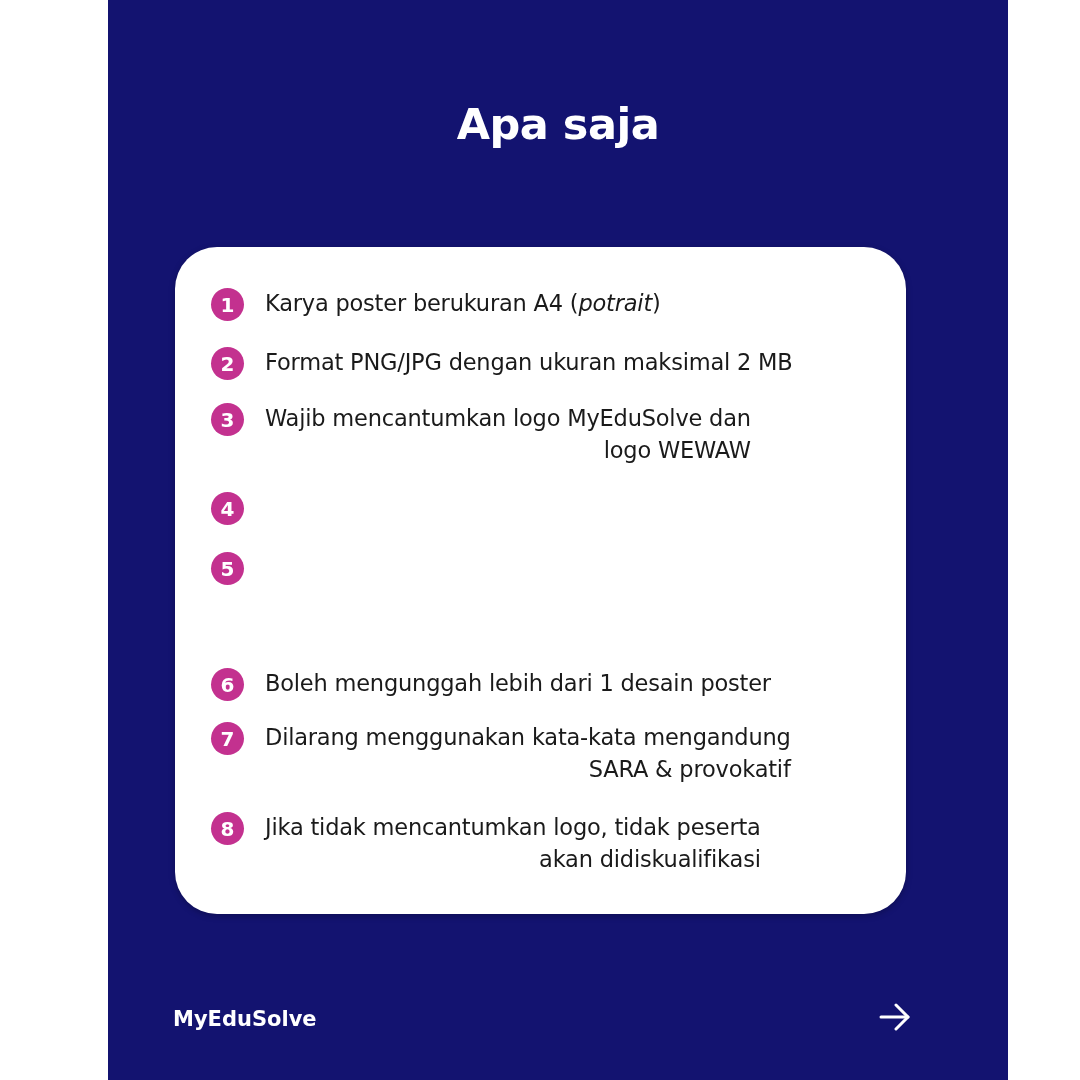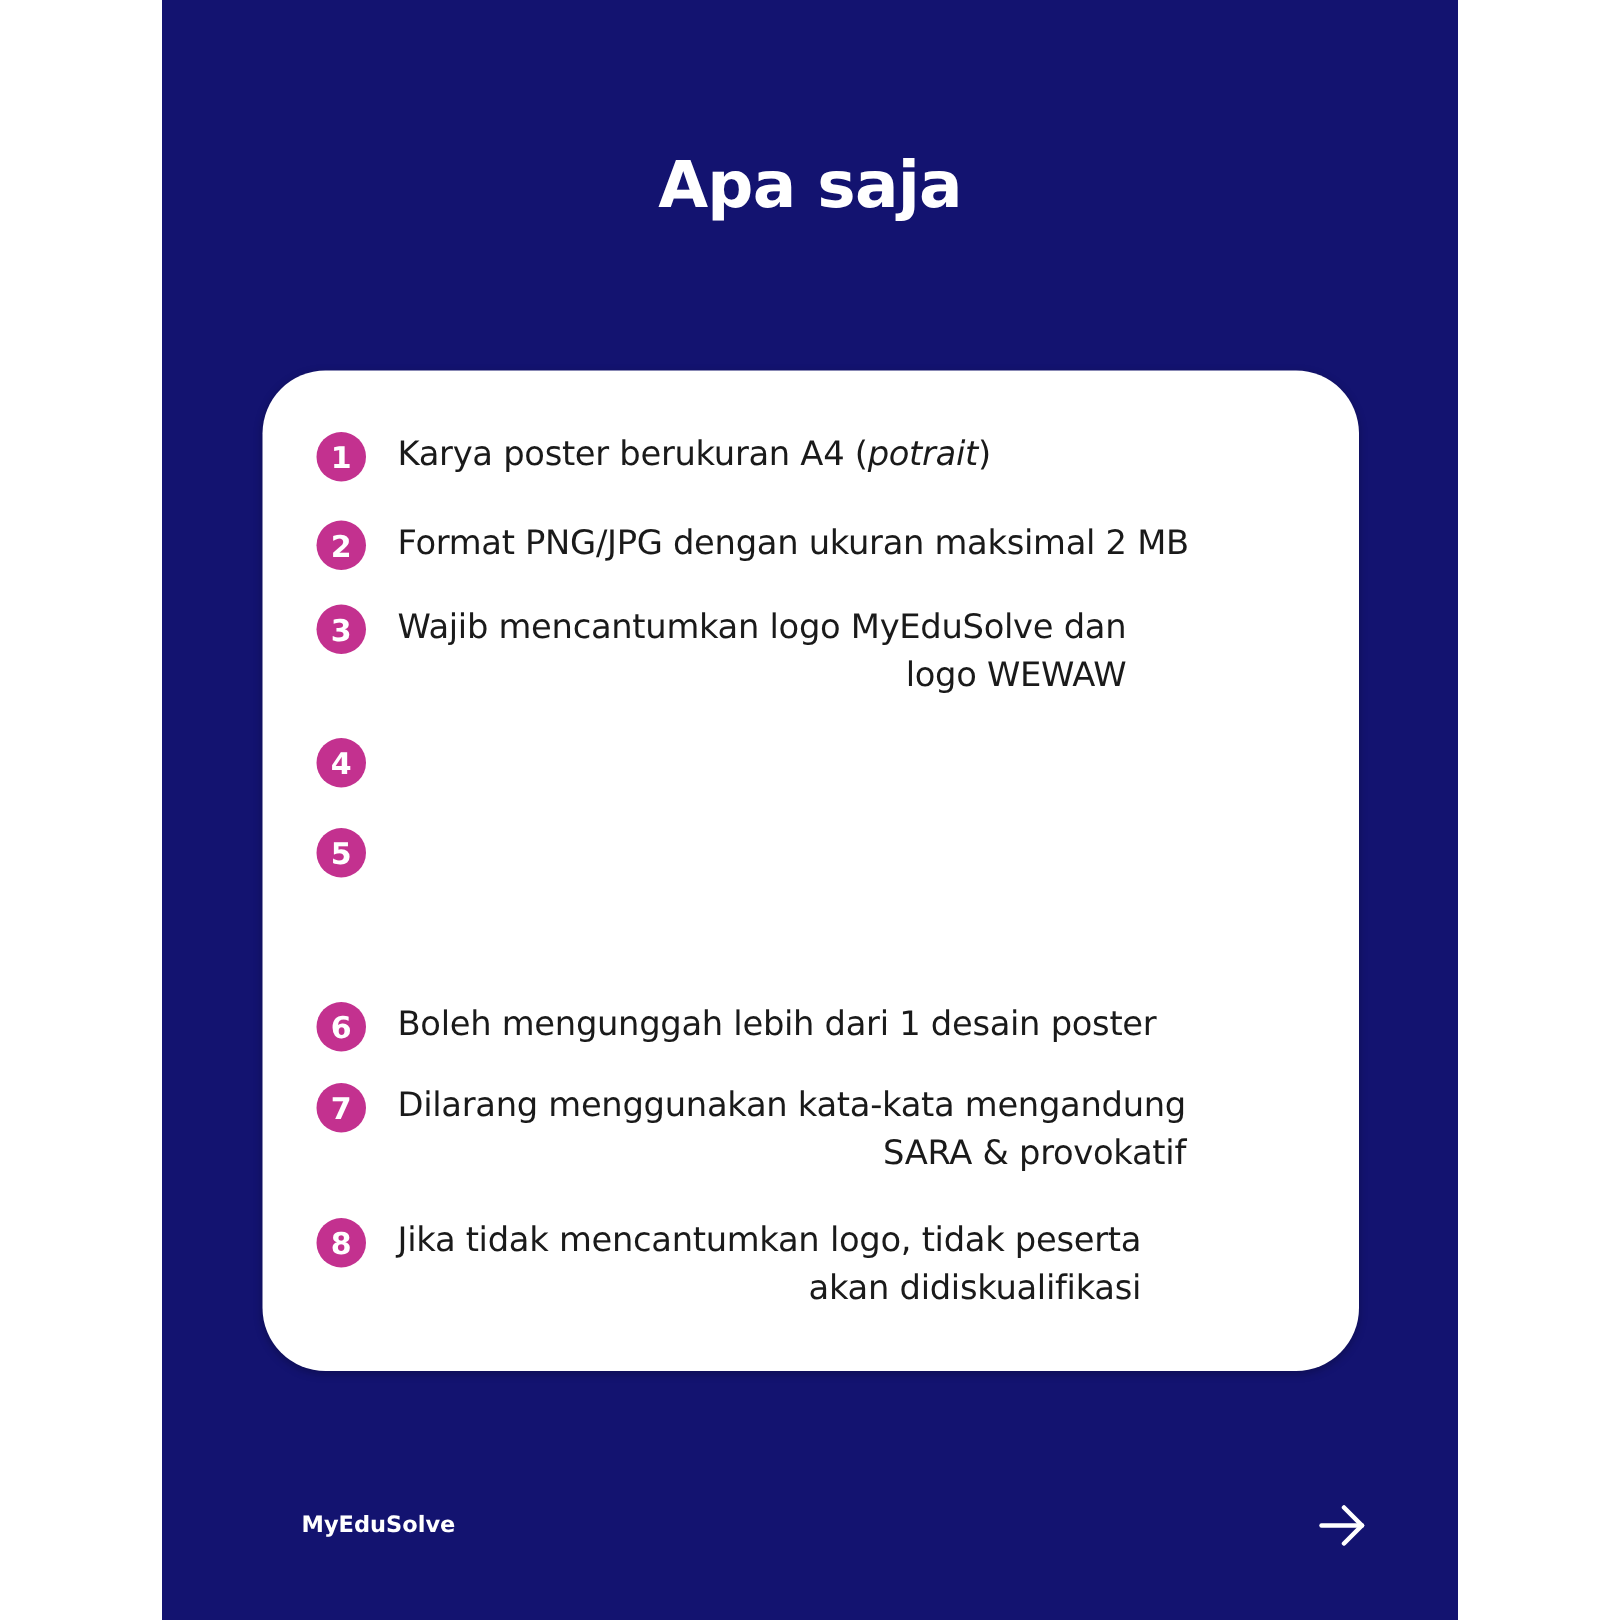--- a/index.html
+++ b/index.html
@@ -4,20 +4,21 @@
   <style>
     html, body { margin: 0; padding: 0; }
     body {
       width: 1080px; height: 1080px; background: #ffffff;
       position: relative; overflow: hidden;
       font-family: "Liberation Sans", "DejaVu Sans", sans-serif;
     }
     .panel {
       position: absolute; left: 108px; top: 0; width: 864px; height: 1080px;
       background: #131370;
+      padding-left: 36px;
     }
     .title {
       position: absolute; left: 0; right: 0; top: 92px;
       text-align: center; color: #ffffff;
       font-family: "DejaVu Sans", sans-serif; font-weight: bold;
       font-size: 43px; line-height: 64px; letter-spacing: -0.5px;
     }
     .title span { display: block; }
     .card {
       position: absolute; left: 67px; top: 247px; width: 731px; height: 667px;
@@ -38,21 +39,21 @@
     .text {
       margin-left: 21px; color: #1a1a1a;
       font-family: "DejaVu Sans", sans-serif; font-size: 22.5px; line-height: 32px;
       letter-spacing: -0.2px; white-space: pre-line;
       margin-top: -1px;
       text-align: right;
     }
     .text em { font-style: italic; }
     .brand {
       position: absolute; left: 65px; top: 1007px; color: #ffffff;
-      font-family: "DejaVu Sans", sans-serif; font-weight: bold; font-size: 15px; margin-left: 28px;
+      font-family: "DejaVu Sans", sans-serif; font-weight: bold; font-size: 21px;
     }
     .next {
       position: absolute; left: 770px; top: 1000px; width: 34px; height: 34px;
       cursor: pointer;
     }
   </style>
 </head>
 <body>
 
 <div class="panel">

